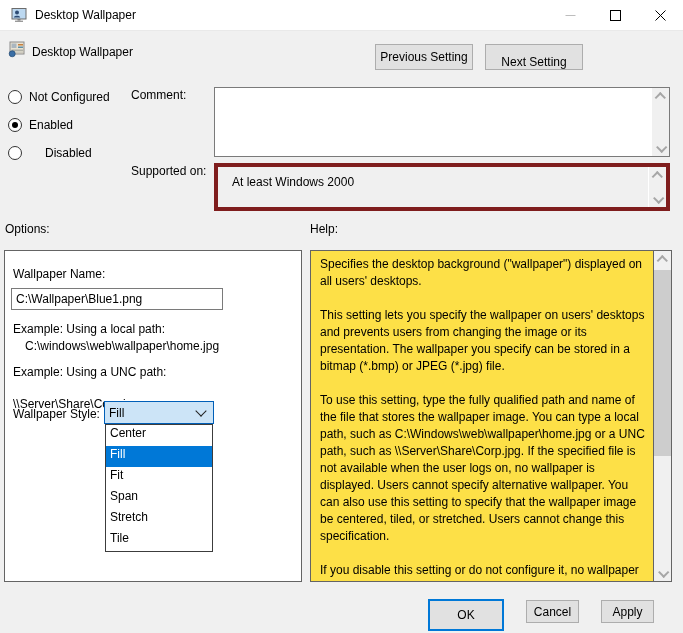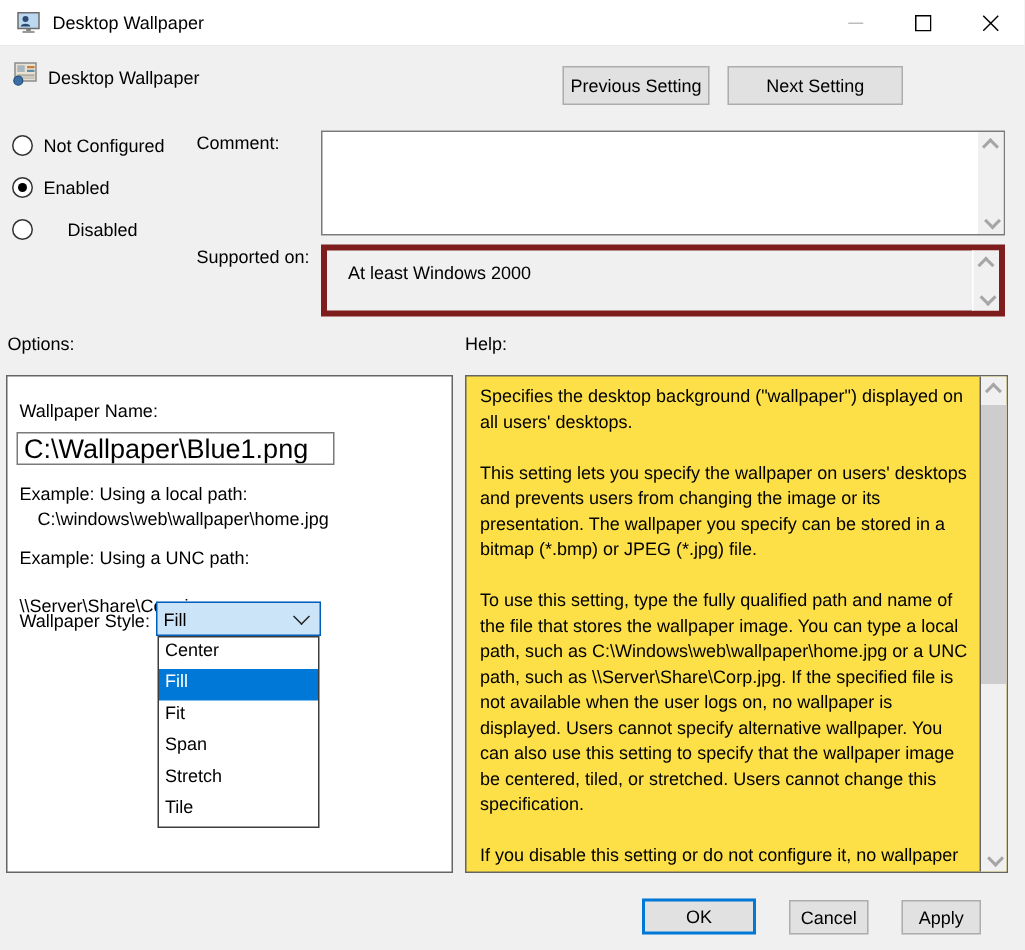--- a/index.html
+++ b/index.html
@@ -17,21 +17,21 @@
   .win-btn{top:0;width:45px;height:30px;display:flex;align-items:center;justify-content:center;}
   .win-btn.min{right:90px;} .win-btn.max{right:45px;} .win-btn.close{right:0;}
 
   
   .hdr-icon{left:8px;top:41px;width:18px;height:17px;}
   .hdr-title{left:32px;top:45px;}
 
   .nav-btn{height:26px;background:#e1e1e1;border:1px solid #adadad;
     display:flex;align-items:center;justify-content:center;box-sizing:border-box;}
   .btn-prev{left:375px;top:44px;width:98px;}
-  .btn-next{left:485px;top:44px;width:117px;}
+  .btn-next{left:485px;top:44px;width:98px;align-items:flex-end;}
 
   
   .radio-row{left:8px;height:14px;display:flex;align-items:center;}
   .radio-row .circ{width:12px;height:12px;border:1px solid #333;border-radius:50%;
     background:#fff;margin-right:7px;display:flex;align-items:center;justify-content:center;box-sizing:content-box;}
   .radio-row .dot{width:6px;height:6px;border-radius:50%;background:#000;}
   .r1{top:90px;} .r2{top:118px;} .r3{top:146px;gap:16px;}
 
   
   .lbl-comment{left:131px;top:88px;}
@@ -50,21 +50,21 @@
   .sep-left{border-left:1px solid #646464;}
 
   
   .lbl-options{left:5px;top:222px;}
   .lbl-help{left:310px;top:222px;}
 
   
   .options-panel{left:4px;top:250px;width:298px;height:332px;background:#fff;border:1px solid #646464;box-sizing:border-box;}
   .op-name-lbl{left:8px;top:16px;}
   .op-input{left:6px;top:37px;width:212px;height:22px;border:1px solid #7a7a7a;background:#fff;
-    font-family:"Liberation Sans",sans-serif;font-size:18px;padding:0 4px;box-sizing:border-box;outline:none;}
+    font-family:"Liberation Sans",sans-serif;font-size:12px;padding:0 4px;box-sizing:border-box;outline:none;}
   .op-ex1a{left:8px;top:71px;} .op-ex1b{left:8px;top:88px;margin-left:12px;}
   .op-ex2a{left:8px;top:114px;} .op-ex2b{left:8px;top:146px;}
   .op-style-lbl{left:8px;top:156px;}
   .combo{left:99px;top:150px;width:110px;height:23px;background:#cce4f7;border:1px solid #005fb8;
     box-sizing:border-box;display:flex;align-items:center;}
   .combo .val{padding-left:4px;flex:1;}
   .combo .cchev{width:7px;height:7px;border-left:1.5px solid #222;border-top:1.5px solid #222;
     transform:rotate(225deg);margin-right:8px;margin-top:-3px;}
   .droplist{left:100px;top:173px;width:106px;background:#fff;border:1px solid #3c3c3c;box-sizing:content-box;}
   .dropitem{height:21px;line-height:16px;padding-left:4px;}
@@ -73,21 +73,21 @@
   
   .help-panel{left:310px;top:250px;width:362px;height:332px;background:#fde047;border:1px solid #646464;box-sizing:border-box;}
   .help-text{position:absolute;left:0;top:0;right:17px;bottom:0;padding:5px 5px 5px 9px;
     line-height:17px;overflow:hidden;}
   .help-text p{margin:0 0 17px 0;}
   .help-scroll .thumb{top:19px;height:186px;}
 
   
   .foot-btn{height:23px;background:#e1e1e1;border:1px solid #adadad;box-sizing:border-box;
     display:flex;align-items:center;justify-content:center;}
-  .btn-ok{left:428px;top:599px;width:76px;height:24px;border:2px solid #0078d7;}
+  .btn-ok{left:428px;top:599px;width:76px;height:32px;border:2px solid #0078d7;}
   .btn-cancel{left:526px;top:600px;width:53px;}
   .btn-apply{left:601px;top:600px;width:53px;}
 </style>
 </head>
 <body>
 
 <div class="abs titlebar">
   <span class="abs title-icon">
     <svg width="16" height="16" viewBox="0 0 16 16">
       <rect x="1" y="1.5" width="14" height="10.5" fill="#bcd8f0" stroke="#6b6b6b" stroke-width="1"></rect>

